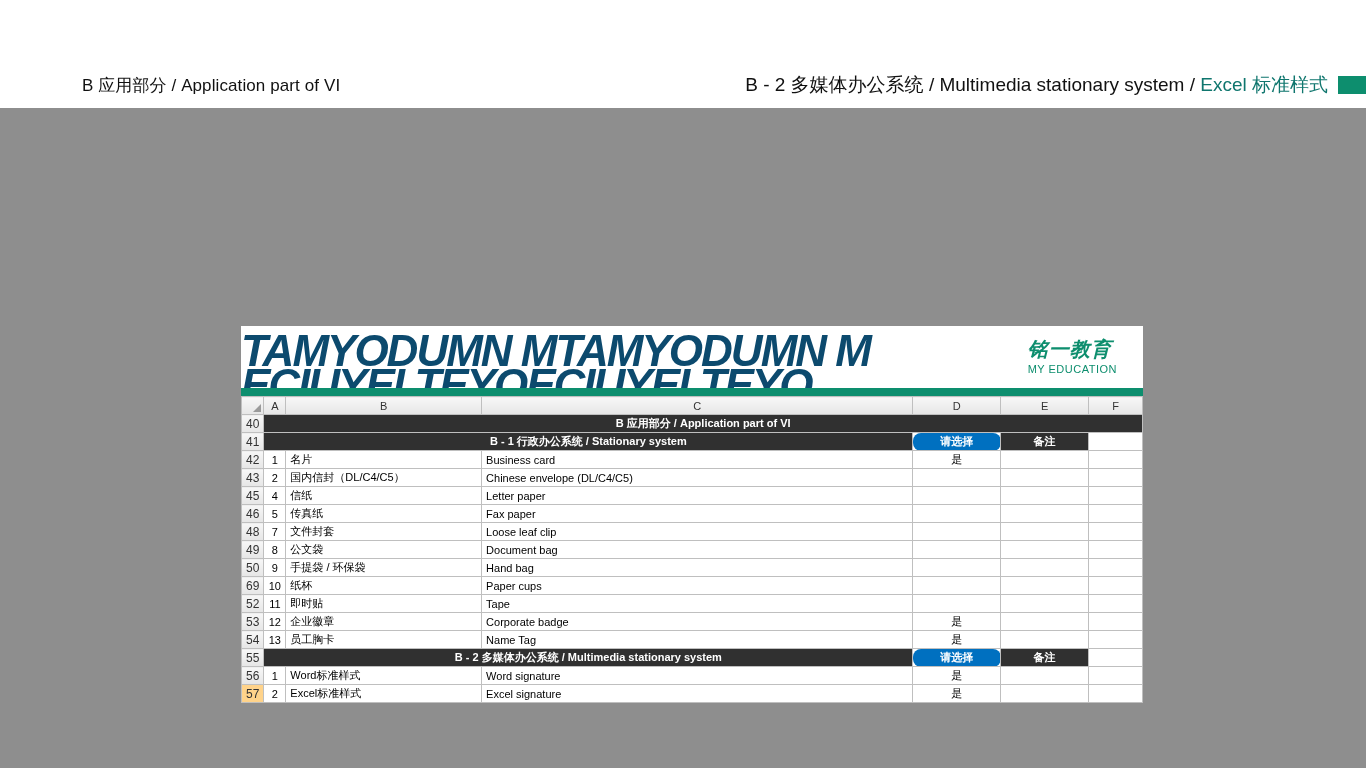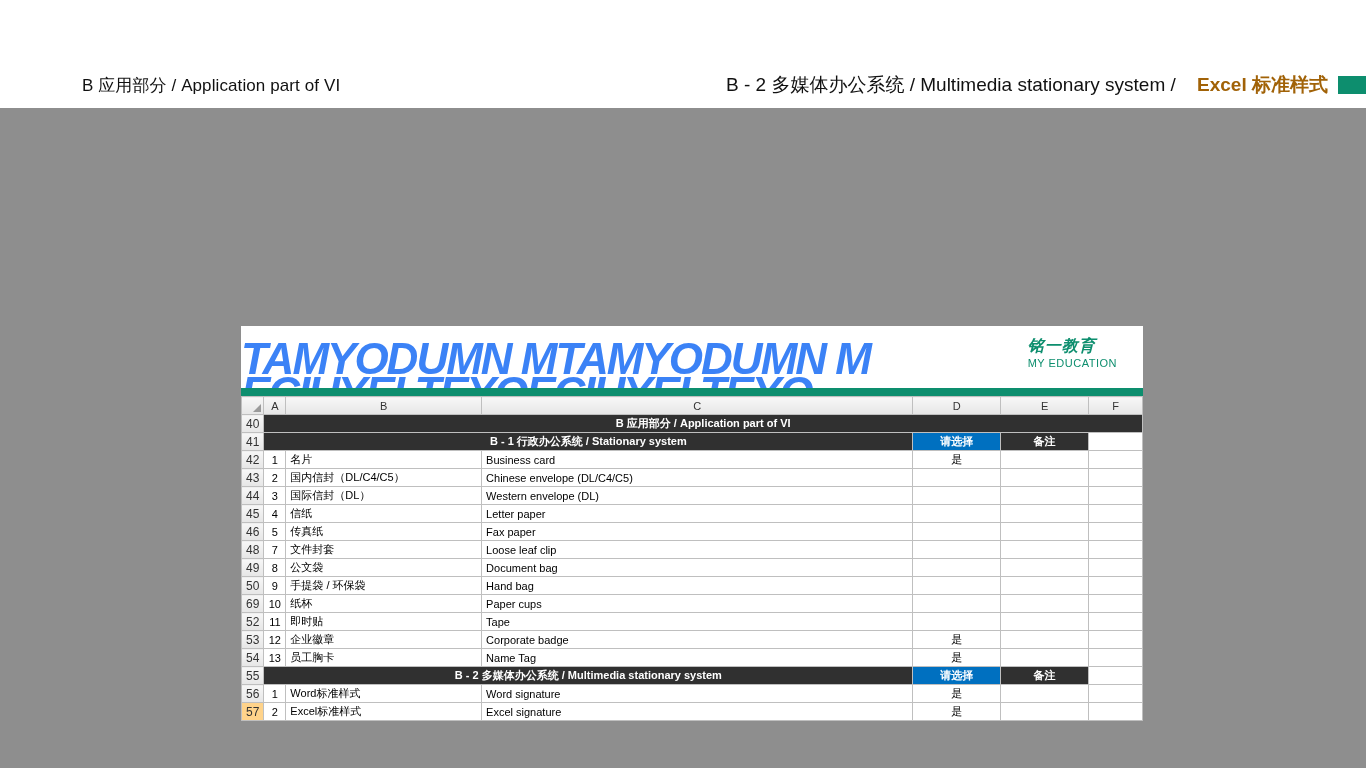--- a/index.html
+++ b/index.html
@@ -9,48 +9,48 @@
   .page { width: 1366px; height: 768px; position: relative; }
 
   .header {
     position: absolute; top: 72px; left: 0; right: 0;
     display: flex; justify-content: space-between; align-items: center;
     padding: 0 0 0 82px;
   }
   .header-left { font-size: 17px; color: #111; letter-spacing: 0.1px; }
   .header-right { display: flex; align-items: center; }
   .hr-text { font-size: 19px; color: #111; }
-  .hr-text .accent { color: #a16207; font-weight: 700; margin-left: 16px; }
+  .hr-text .accent { color: #0f766e; font-weight: 400; }
   .accent-bar { width: 28px; height: 18px; background: #0d8e6e; margin-left: 10px; }
 
   .gray-area {
     position: absolute; top: 108px; left: 0; right: 0; bottom: 0;
     background: #8e8e8e;
   }
 
   .panel {
     position: absolute; left: 241px; top: 218px; width: 902px;
     background: #fff;
   }
 
   .brand-bar {
     height: 70px; position: relative; overflow: hidden;
     background: #fff;
     border-bottom: 8px solid #0d8e6e;
   }
   .brand-watermark {
     position: absolute; inset: 0;
-    color: #3b82f6; font-size: 44px; font-weight: 800; font-style: italic;
-    letter-spacing: -2px; white-space: nowrap; line-height: 34px; padding-top: 16px;
+    color: #0c4a6e; font-size: 44px; font-weight: 800; font-style: italic;
+    letter-spacing: -2px; white-space: nowrap; line-height: 34px; padding-top: 8px;
     font-family: "Arial Black", Arial, sans-serif;
   }
   .brand-logo {
     position: absolute; right: 26px; top: 10px; text-align: left;
   }
-  .brand-logo .zh { font-size: 16px; font-weight: 800; font-style: italic; color: #0d8e6e; letter-spacing: 1px; }
+  .brand-logo .zh { font-size: 20px; font-weight: 800; font-style: italic; color: #0d8e6e; letter-spacing: 1px; }
   .brand-logo .en { font-size: 11px; font-weight: 400; color: #0d8e6e; letter-spacing: 0.5px; }
 
   table.sheet { border-collapse: collapse; width: 100%; font-size: 11px; }
   .col-rh { width: 22px; }
   .col-a  { width: 22px; }
   .col-b  { width: 196px; }
   .col-c  { width: 432px; }
   .col-d  { width: 88px; }
   .col-e  { width: 88px; }
   .col-f  { width: 54px; }
@@ -62,21 +62,21 @@
     font-weight: normal; text-align: center; color: #333;
   }
   td.rowhead {
     background: linear-gradient(#f7f7f7, #e6e6e6);
     text-align: left; color: #333; font-size: 12px;
   }
   td.rowhead.sel { background: #ffd38a; }
 
   td.idx { text-align: center; }
   td.dark { background: #303030; color: #fff; font-weight: 700; text-align: center; }
-  td.blue { background: #0070c0; color: #fff; font-weight: 700; text-align: center; }
+  td.blue { background: #0070c0; color: #fff; font-weight: 700; text-align: center; border-radius: 8px; }
   td.center { text-align: center; }
   .corner { background: linear-gradient(#f7f7f7,#e6e6e6); position: relative; }
   .corner::after { content:""; position:absolute; right:2px; bottom:2px; width:0; height:0; border-left:8px solid transparent; border-bottom:8px solid #9a9a9a; }
 </style>
 </head>
 <body>
 
 <div class="page">
 
   <div class="header">
@@ -147,29 +147,20 @@
             <tr>
               <td class="rowhead">43</td>
               <td class="idx">2</td>
               <td>国内信封（DL/C4/C5）</td>
               <td>Chinese envelope (DL/C4/C5)</td>
               <td class="center"></td>
               <td></td>
               <td></td>
             </tr>
             <tr>
-              <td class="rowhead">44</td>
-              <td class="idx">3</td>
-              <td>国际信封（DL）</td>
-              <td>Western envelope (DL)</td>
-              <td class="center"></td>
-              <td></td>
-              <td></td>
-            </tr>
-            <tr>
               <td class="rowhead">45</td>
               <td class="idx">4</td>
               <td>信纸</td>
               <td>Letter paper</td>
               <td class="center"></td>
               <td></td>
               <td></td>
             </tr>
             <tr>
               <td class="rowhead">46</td>

